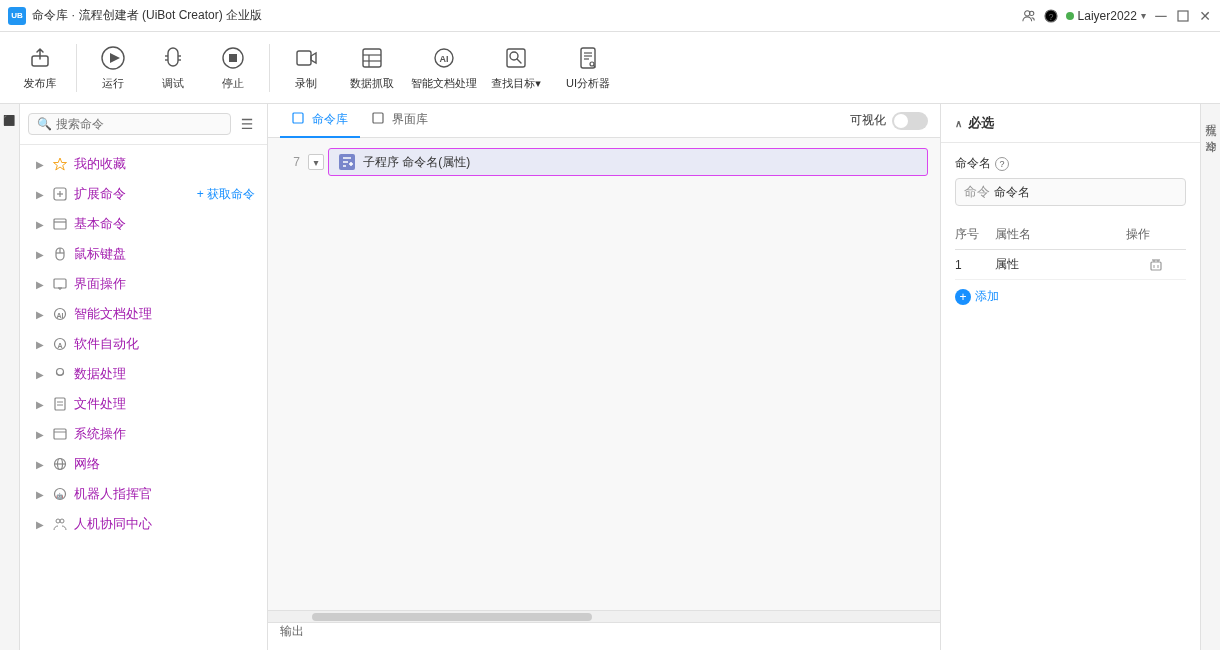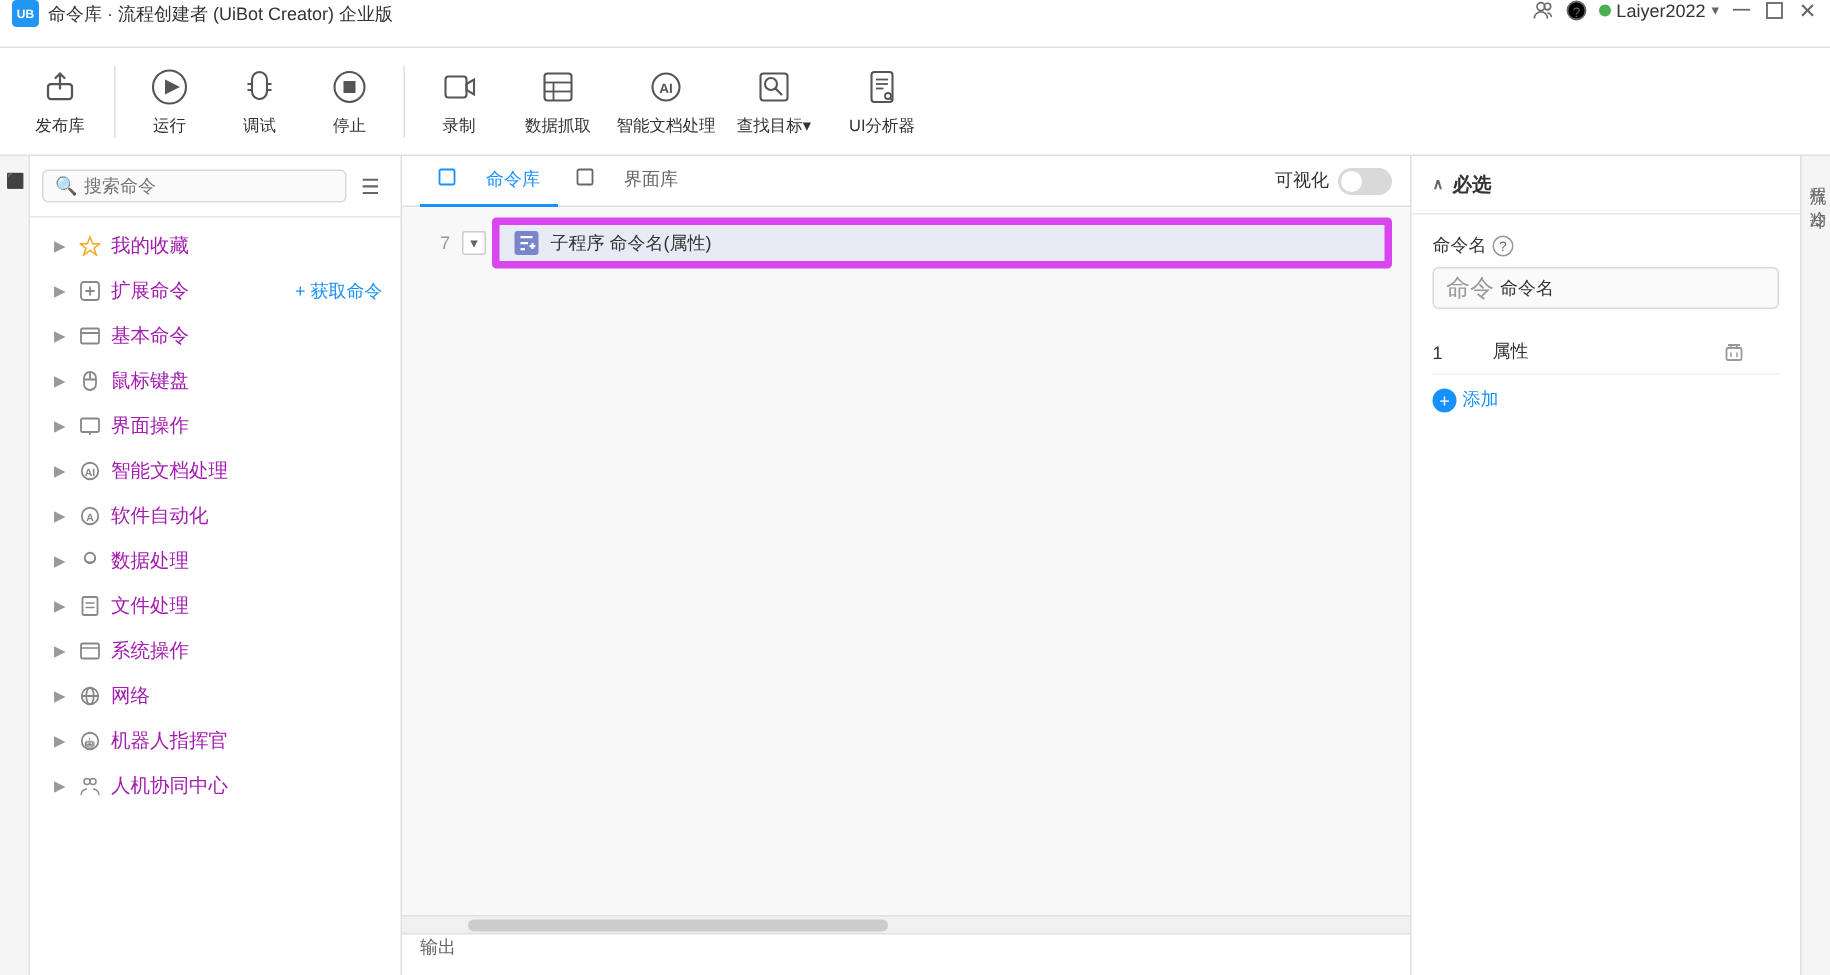--- a/index.html
+++ b/index.html
@@ -3,21 +3,21 @@
   <meta charset="utf-8">
   <style>
     * { margin: 0; padding: 0; box-sizing: border-box; }
     body { font-family: 'Microsoft YaHei', 'SimHei', sans-serif; font-size: 12px; background: #f0f0f0; width: 1220px; height: 650px; overflow: hidden; }
 
     
     #titlebar {
       height: 32px;
       background: #ffffff;
       display: flex;
-      align-items: flex-start;
+      align-items: center;
       justify-content: space-between;
       border-bottom: 1px solid #e0e0e0;
       padding: 0 8px;
       user-select: none;
     }
     #titlebar-left { display: flex; align-items: center; gap: 6px; }
     #titlebar-logo { width: 18px; height: 18px; background: #2196F3; border-radius: 3px; display: flex; align-items: center; justify-content: center; color: white; font-size: 10px; font-weight: bold; }
     #titlebar-title { font-size: 12px; color: #333; }
     #titlebar-right { display: flex; align-items: center; gap: 8px; }
     .titlebar-btn { width: 14px; height: 14px; border: none; background: none; cursor: pointer; font-size: 14px; color: #666; display: flex; align-items: center; justify-content: center; }
@@ -139,21 +139,21 @@
       gap: 0;
     }
     .tab {
       display: flex;
       align-items: center;
       padding: 0 12px;
       height: 34px;
       cursor: pointer;
       font-size: 12px;
       color: #666;
-      gap: 20px;
+      gap: 8px;
       border-bottom: 2px solid transparent;
     }
     .tab.active { color: #1890ff; border-bottom: 2px solid #1890ff; }
     .tab-spacer { flex: 1; }
     #visualize-toggle {
       display: flex;
       align-items: center;
       gap: 6px;
       font-size: 12px;
       color: #333;
@@ -203,21 +203,21 @@
       justify-content: center;
       cursor: pointer;
       font-size: 10px;
       color: #666;
       border-radius: 2px;
     }
     .command-block {
       flex: 1;
       height: 28px;
       background: #e8eaf6;
-      border: 5px solid #d946ef;
+      border: 1px solid #d946ef;
       border-radius: 3px;
       display: flex;
       align-items: center;
       padding: 12px 10px;
       gap: 8px;
       max-width: 640px;
     }
     .command-block-icon {
       width: 16px;
       height: 16px;
@@ -306,21 +306,21 @@
       border-radius: 4px;
       padding: 0 8px;
       font-size: 12px;
       color: #333;
       background: #fafafa;
       display: flex;
       align-items: center;
       gap: 4px;
       margin-bottom: 14px;
     }
-    .input-prefix { color: #999; font-size: 16px; }
+    .input-prefix { color: #999; font-size: 13px; }
     .table-section { margin-top: 8px; }
     .table-header {
       display: grid;
       grid-template-columns: 40px 1fr 60px;
       padding: 6px 0;
       border-bottom: 1px solid #e0e0e0;
       font-size: 12px;
       color: #666;
     }
     .table-row-data {
@@ -764,20 +764,25 @@
       <div class="form-label">
         <span>命令名</span>
         <div class="help-icon">?</div>
       </div>
       <div class="form-input">
         <span class="input-prefix">命令</span>
         <span>命令名</span>
       </div>
 
       <div class="table-section">
+        <div class="table-header">
+          <span>序号</span>
+          <span>属性名</span>
+          <span>操作</span>
+        </div>
         <div class="table-row-data">
           <span>1</span>
           <span>属性</span>
           <span class="delete-btn">
             <svg width="14" height="14" viewBox="0 0 14 14" fill="none">
                 <rect x="2" y="4" width="10" height="8" rx="1" stroke="#999" stroke-width="1.2"></rect>
                 <line x1="5" y1="4" x2="5" y2="2" stroke="#999" stroke-width="1.2"></line>
                 <line x1="9" y1="4" x2="9" y2="2" stroke="#999" stroke-width="1.2"></line>
                 <line x1="3" y1="2" x2="11" y2="2" stroke="#999" stroke-width="1.2"></line>
                 <line x1="5" y1="7" x2="5" y2="10" stroke="#999" stroke-width="1"></line>

